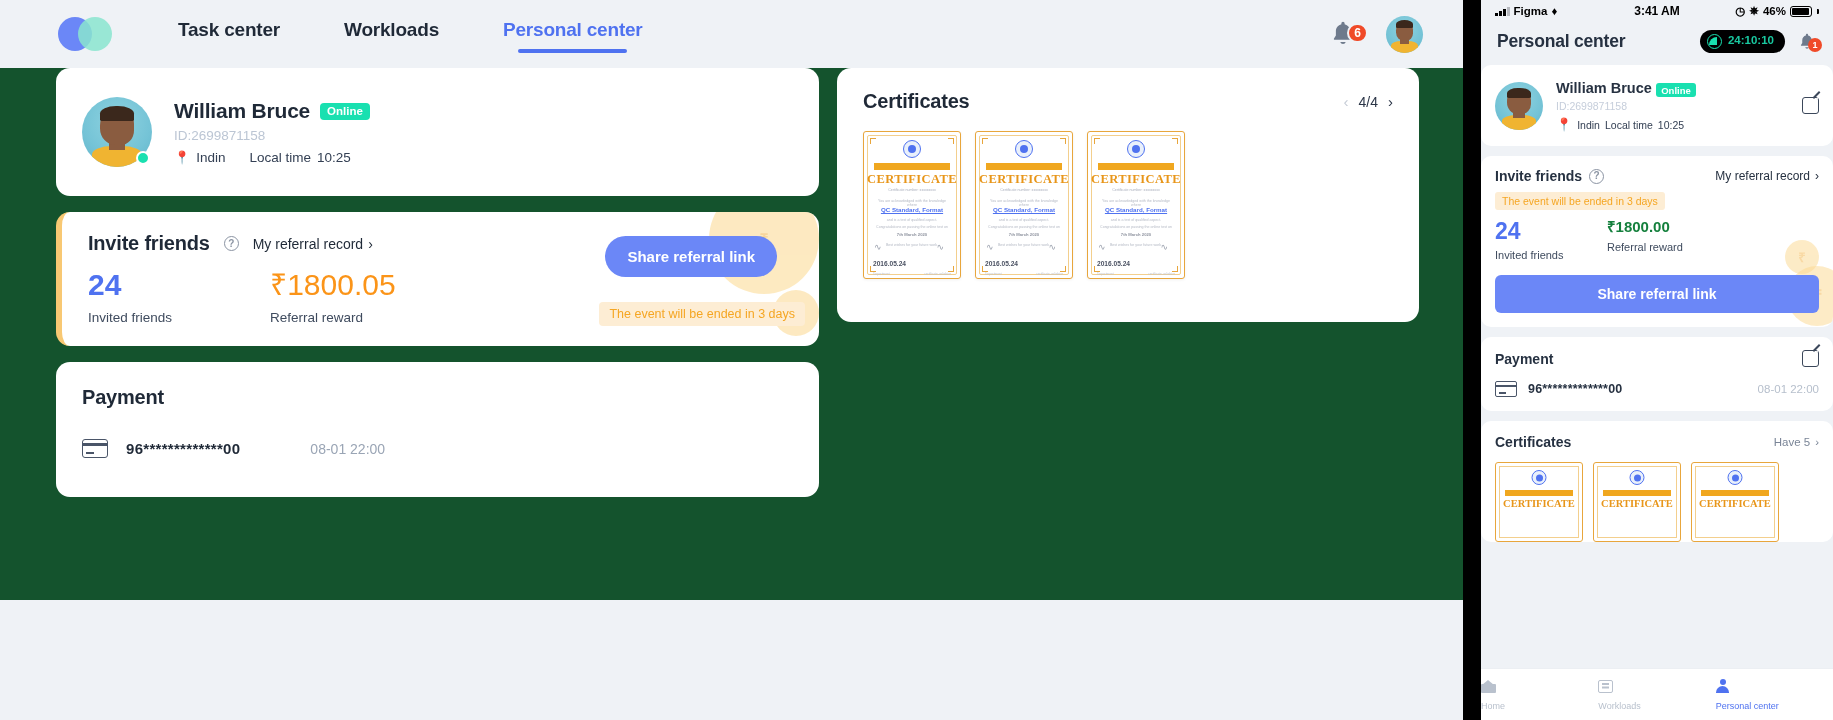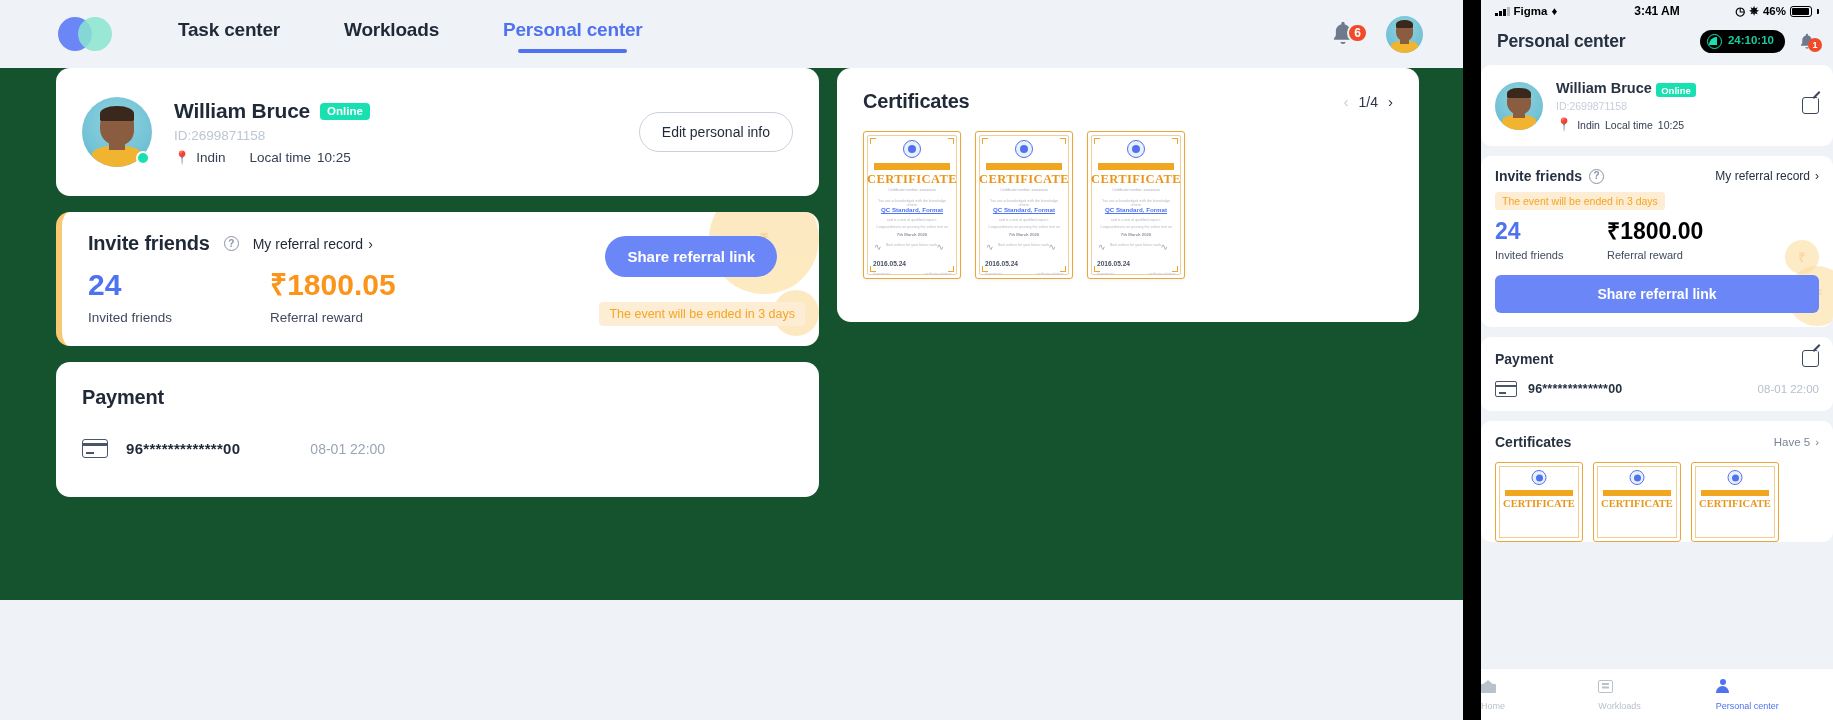--- a/index.html
+++ b/index.html
@@ -97,21 +97,21 @@
   .invite-title { font-size: 20px; font-weight: bold; color: #1f2937; letter-spacing: -0.2px; }
   .qmark {
     display:inline-flex; align-items:center; justify-content:center;
     width: 15px; height: 15px; border: 1.3px solid #8b94a3; border-radius: 50%;
     font-size: 10px; color: #8b94a3; font-weight: bold; line-height: 1;
   }
   .ref-link { font-size: 14px; color: #1f2937; cursor: pointer; display:flex; align-items:center; gap:5px; }
   .stats { display: flex; margin-top: 14px; }
   .stat-1 { width: 182px; }
   .stat-val-blue { font-size: 30px; font-weight: bold; color: #4f72f0; line-height: 1.05; }
-  .stat-val-orange { font-size: 30px; font-weight: bold; color: #fb9418; line-height: 1.05; }
+  .stat-val-orange { font-size: 30px; font-weight: normal; color: #fb9418; line-height: 1.05; }
   .stat-lbl { font-size: 13.5px; color: #3f4b5e; margin-top: 9px; }
   .share-btn {
     position: absolute; right: 42px; top: 24px;
     background: #6b87f7; color: #fff; border: none; border-radius: 22px;
     font-size: 15px; font-weight: bold; padding: 12px 22px; cursor: pointer;
     font-family: inherit; z-index: 4;
   }
   .event-tip {
     position: absolute; right: 14px; bottom: 20px; z-index: 4;
     background: #fdedd4; color: #f5a623; font-size: 12.5px;
@@ -256,21 +256,21 @@
   }
 
   .ph-invite { padding: 12px 14px 14px; overflow: hidden; }
   .ph-inv-head { display: flex; align-items: center; gap: 7px; }
   .ph-inv-title { font-size: 14px; font-weight: bold; color: #263141; }
   .ph-ref { margin-left: auto; font-size: 12px; color: #263141; display:flex; align-items:center; gap:5px; }
   .ph-tip { display:inline-block; background:#fdedd4; color:#f5a623; font-size:10.5px; padding:3px 7px; border-radius:3px; margin-top:8px; }
   .ph-stats { display:flex; margin-top: 9px; }
   .ph-stat-1 { width: 112px; }
   .ph-num-blue { font-size: 23px; font-weight: bold; color:#4f72f0; line-height:1.05; }
-  .ph-num-orange { font-size: 23px; font-weight: bold; color:#000000; line-height:1.05; }
+  .ph-num-orange { font-size: 15px; font-weight: bold; color:#15803d; line-height:1.05; }
   .ph-stat-lbl { font-size: 11px; color:#3f4b5e; margin-top: 6px; }
   .ph-share {
     display:block; width:100%; margin-top: 14px; background:#6b87f7; color:#fff;
     border:none; border-radius:6px; padding: 11px 0; font-size:14px; font-weight:bold;
     font-family:inherit; cursor:pointer; position: relative; z-index: 3;
   }
   .ph-coin { position:absolute; border-radius:50%; background:#fbd88e; opacity:.5;
     display:flex; align-items:center; justify-content:center; color:#f3b44b; font-weight:bold; }
   .ph-coin-a { width:34px; height:34px; right:14px; top:84px; font-size:13px; }
   .ph-coin-b { width:60px; height:60px; right:-14px; top:110px; font-size:20px; }
@@ -388,21 +388,20 @@
             </div>
             <div class="pid">ID:2699871158</div>
             <div class="pmeta">
               <span class="pin">📍</span>
               <span>Indin</span>
               <span class="sep"></span>
               <span>Local time</span>
               <span>10:25</span>
             </div>
           </div>
-          <button class="btn-outline">Edit personal info</button>
         </div>
 
         <div class="card invite-card">
           <div class="coin coin-a">₹</div>
           <div class="coin coin-b">₹</div>
           <div class="invite-head">
             <span class="invite-title">Invite friends</span>
             <span class="qmark">?</span>
             <span class="ref-link">
               <span>My referral record</span>
@@ -434,21 +433,21 @@
           </div>
         </div>
       </div>
 
       <div class="col-right">
         <div class="card cert-card">
           <div class="cert-head">
             <span class="cert-title">Certificates</span>
             <span class="pager">
               <span class="arw">‹</span>
-              <span>1/4</span>
+              <span>4/4</span>
               <span class="arw on">›</span>
             </span>
           </div>
           <div class="cert-list">
 
             <div class="cert">
               <span class="crn tl"></span>
                 <span class="crn tr"></span>
                 <span class="crn bl"></span>
                 <span class="crn br"></span>

